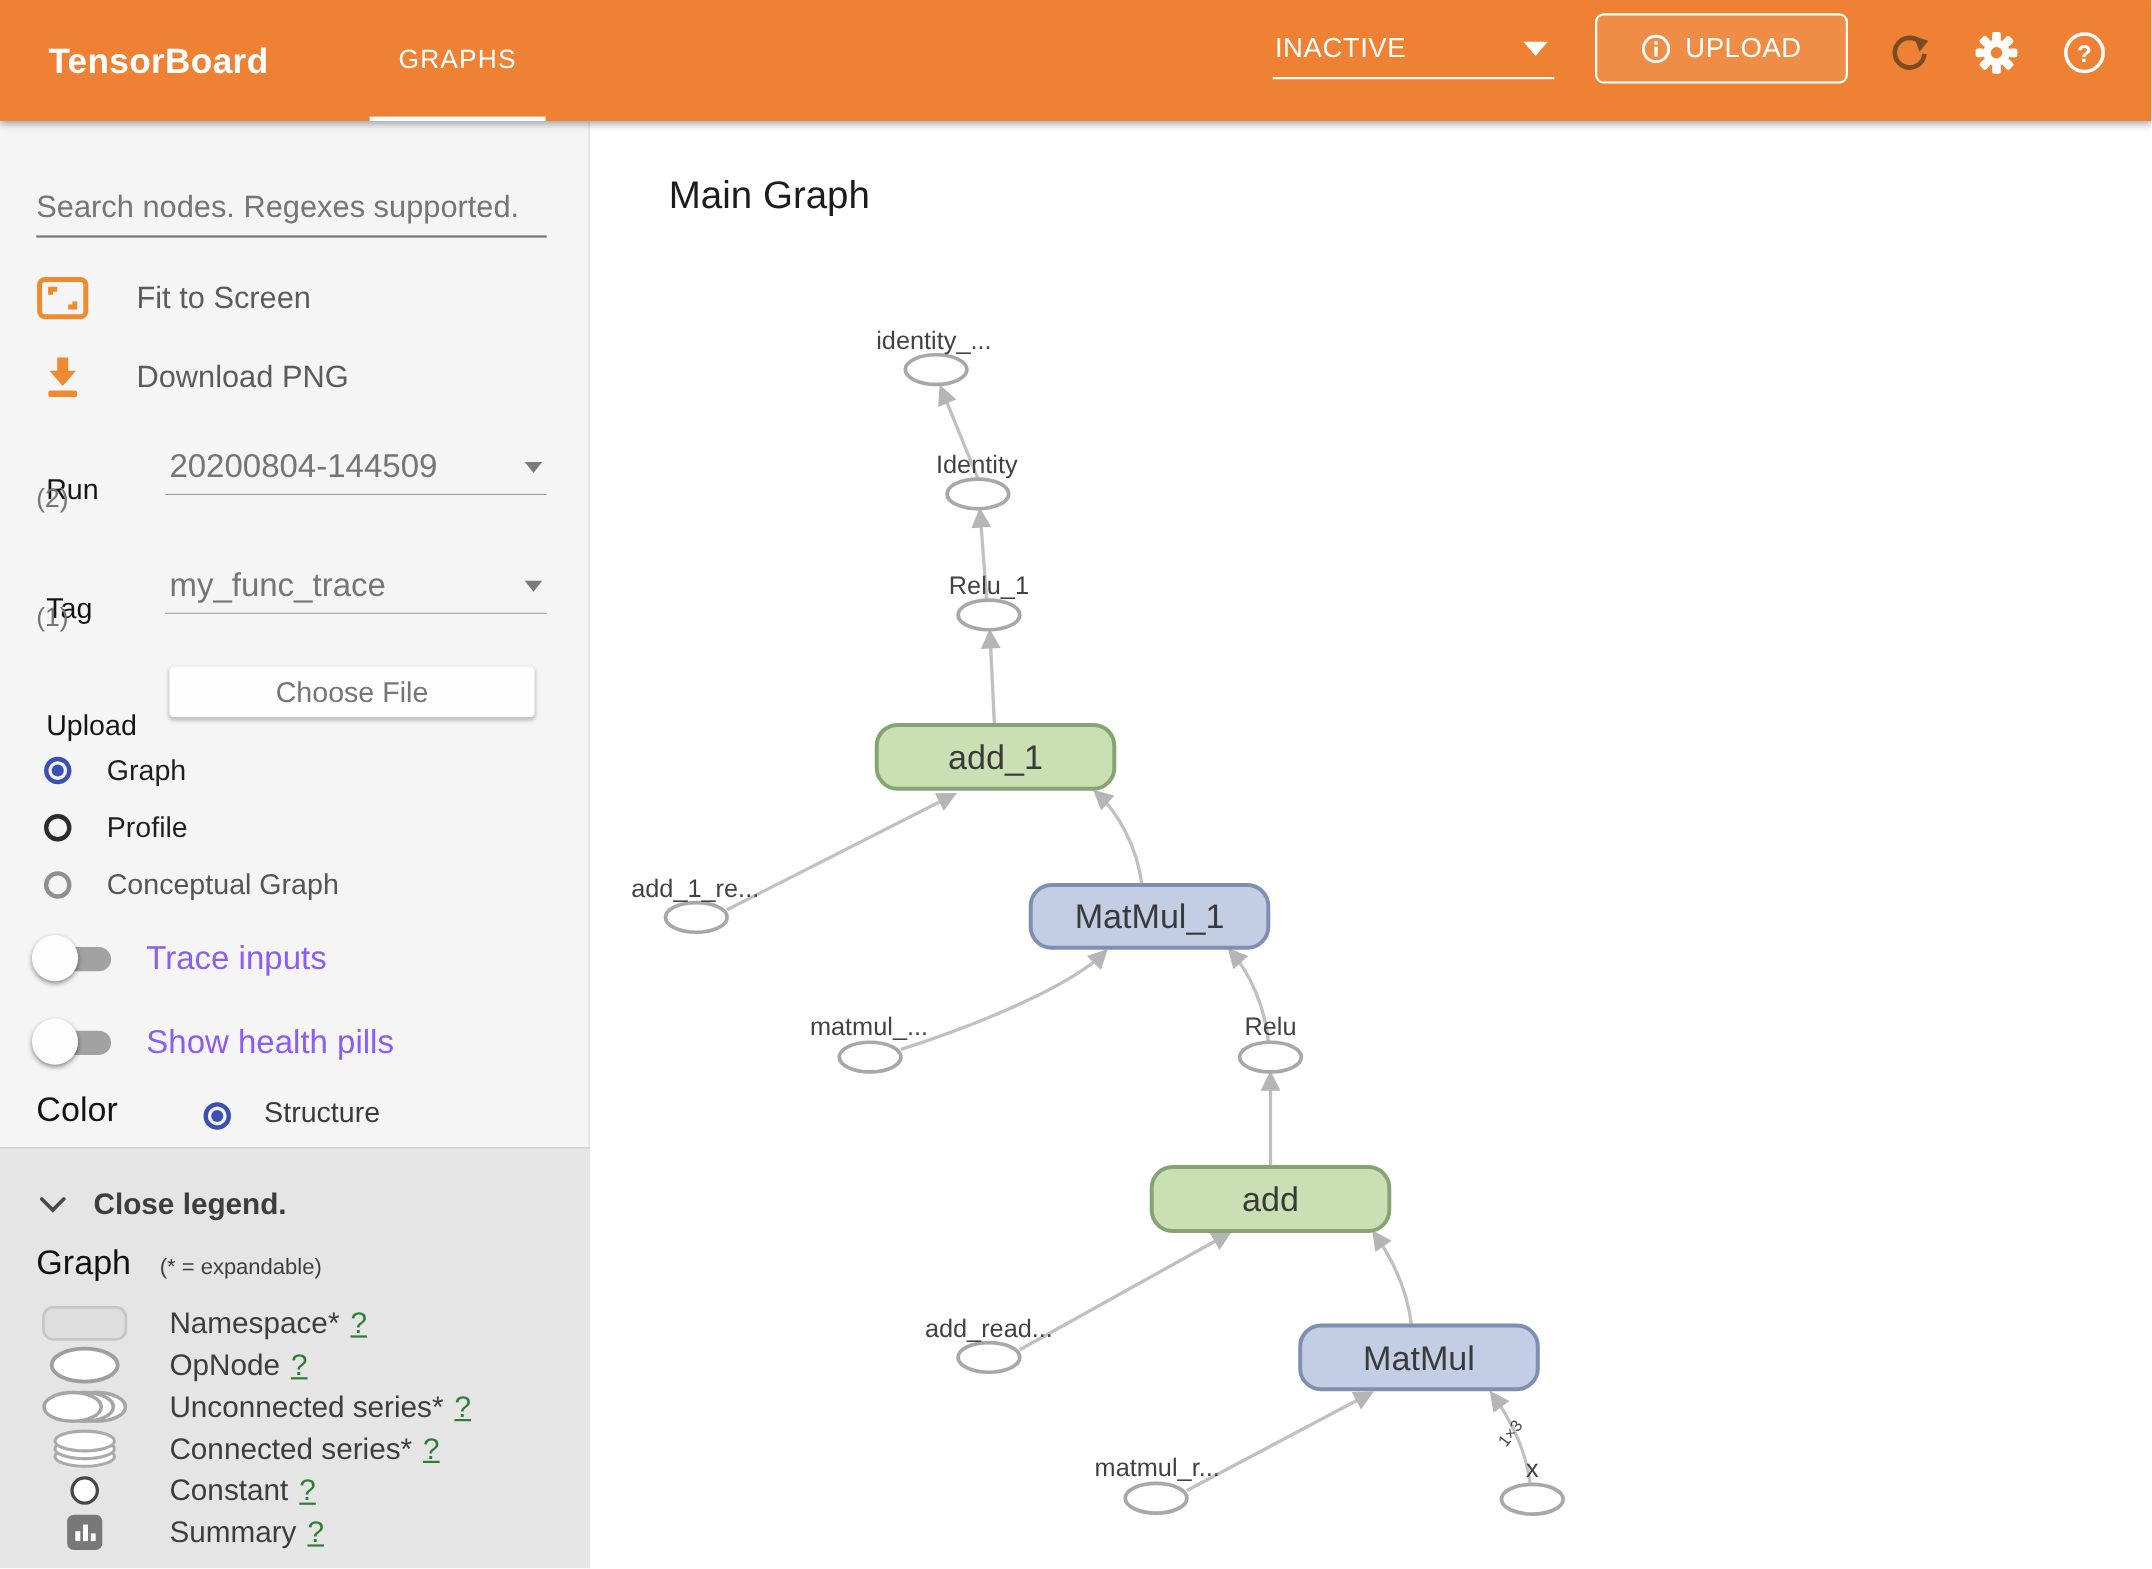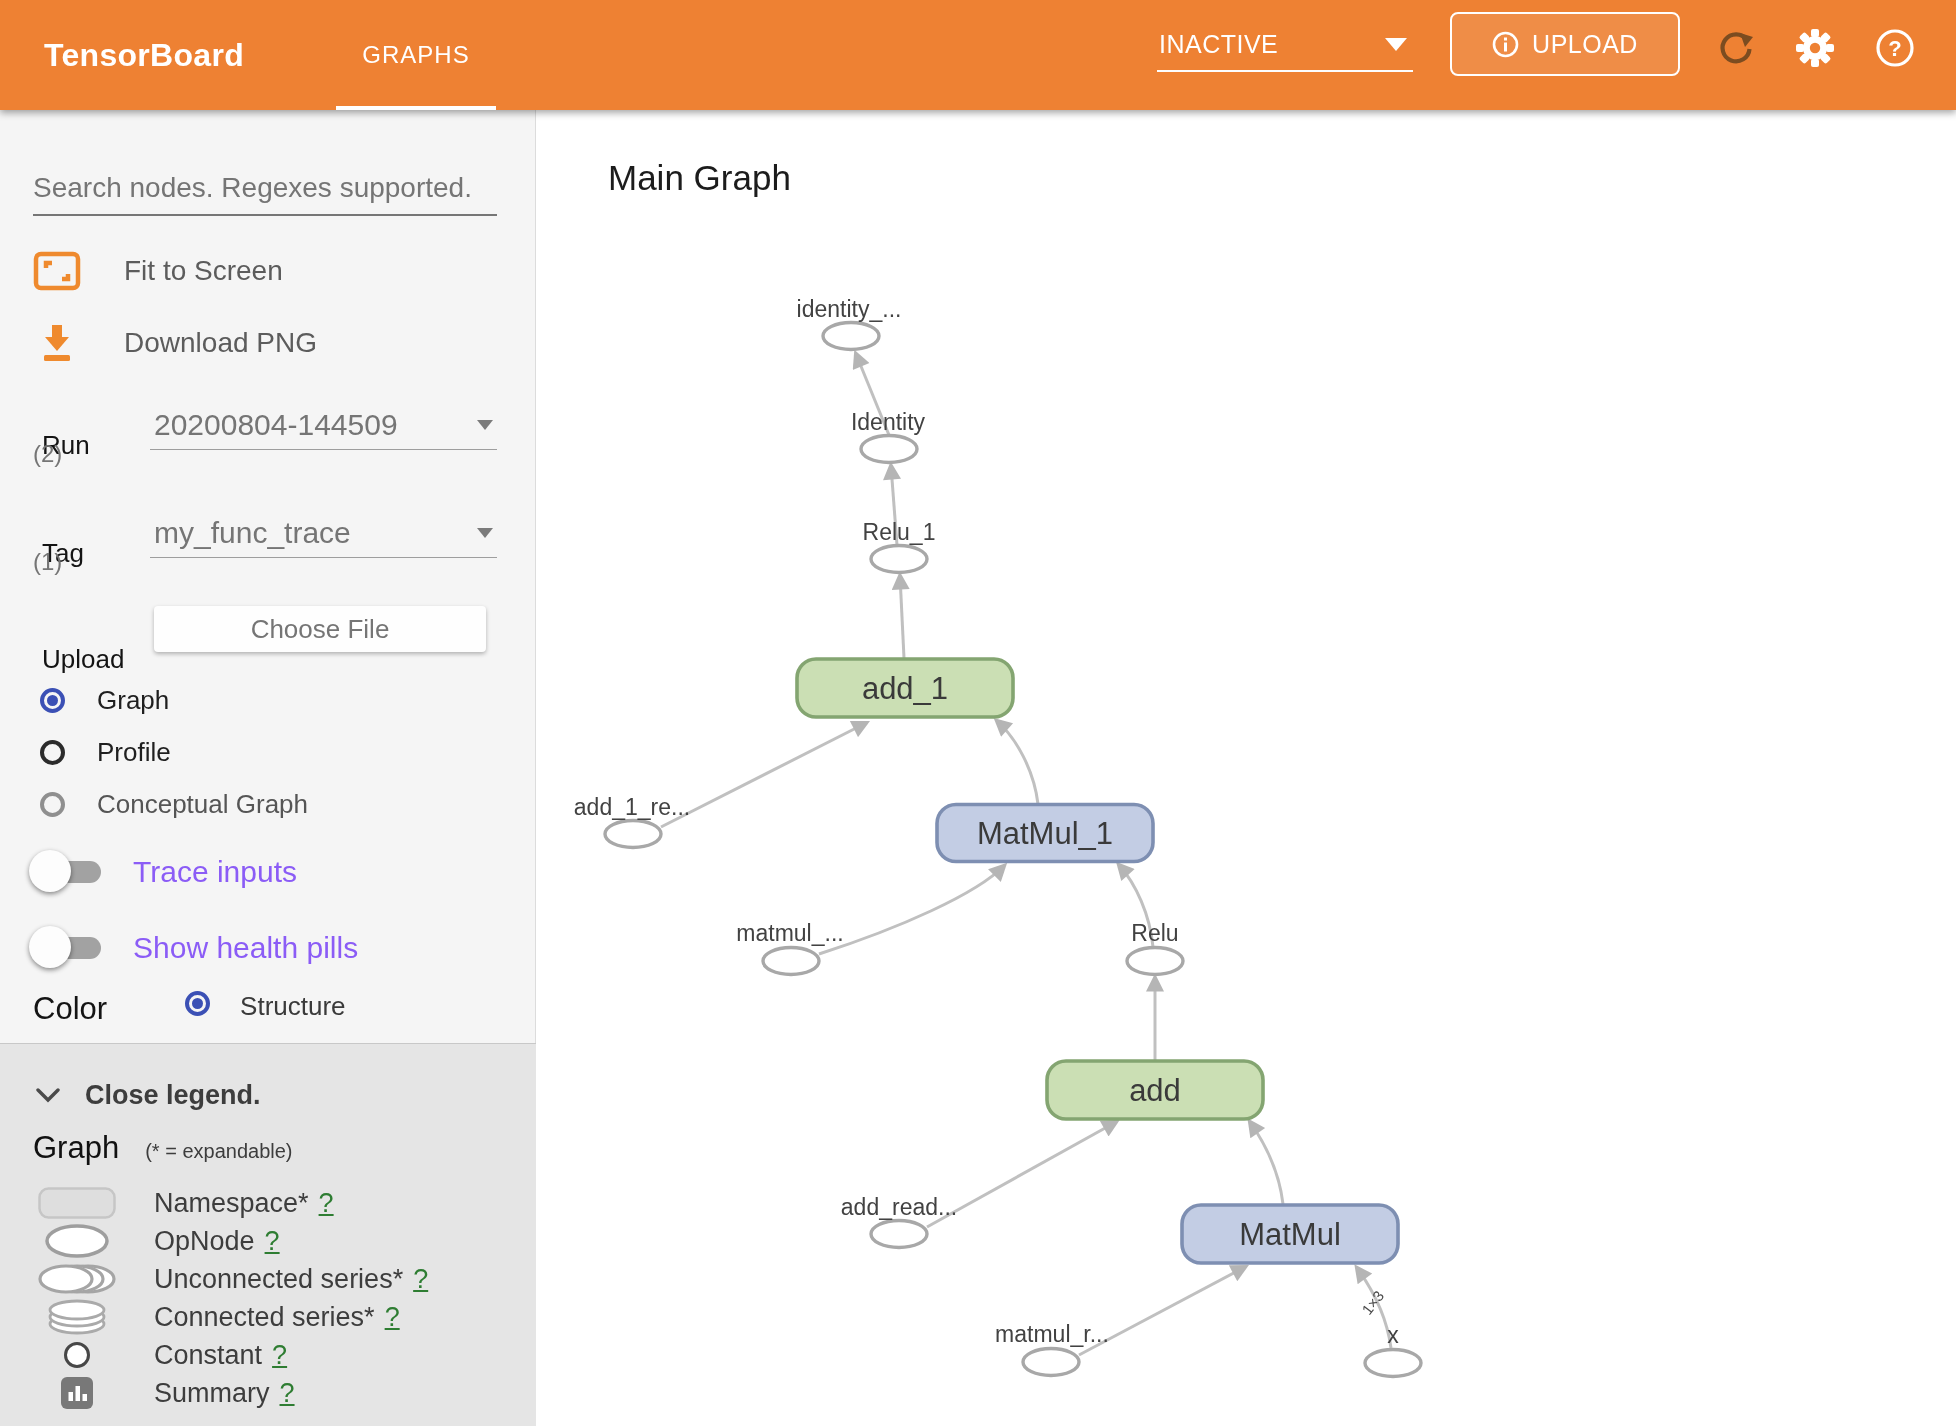--- a/index.html
+++ b/index.html
@@ -62,21 +62,21 @@
   .radio-circle.dark { border:4px solid #2b2b2b; }
   .radio-row .rlbl { margin-left:32px; font-size:26px; color:#1f1f1f; }
   .radio-row .rlbl.dim { color:#555; }
   .toggle-row { position:absolute; left:33px; height:52px; display:flex; align-items:center; cursor:pointer; }
   .toggle { position:relative; width:68px; height:24px; margin-right:32px; flex:0 0 auto; }
   .toggle .track { position:absolute; left:4px; top:1px; width:64px; height:22px;
                    border-radius:12px; background:#a2a2a2; }
   .toggle .knob { position:absolute; left:-4px; top:-10px; width:42px; height:42px; border-radius:50%;
                   background:#fdfdfd; box-shadow:0 2px 5px rgba(0,0,0,.45); }
   .toggle-row .tlbl { font-size:30px; color:#8b5cf6; }
-  .color-row { position:absolute; left:33px; top:881px; display:flex; align-items:flex-start; }
+  .color-row { position:absolute; left:33px; top:881px; display:flex; align-items:flex-end; }
   .color-row .clbl { font-size:31px; color:#141414; }
   .color-row .radio-circle { margin-left:78px; }
   .color-row .slbl { margin-left:30px; font-size:26px; color:#3a3a3a; }
 
   
   .legend { position:absolute; left:0; top:933px; width:536px; height:383px;
             background:#e5e5e5; border-top:1px solid #c8c8c8; }
   .legend-close { position:absolute; left:36px; top:36px; display:flex; align-items:center; cursor:pointer;font-weight:bold; }
   .legend-close .chev { margin-right:25px; display:flex; }
   .legend-close .cl { font-size:27px; color:#3d3d3d; }

